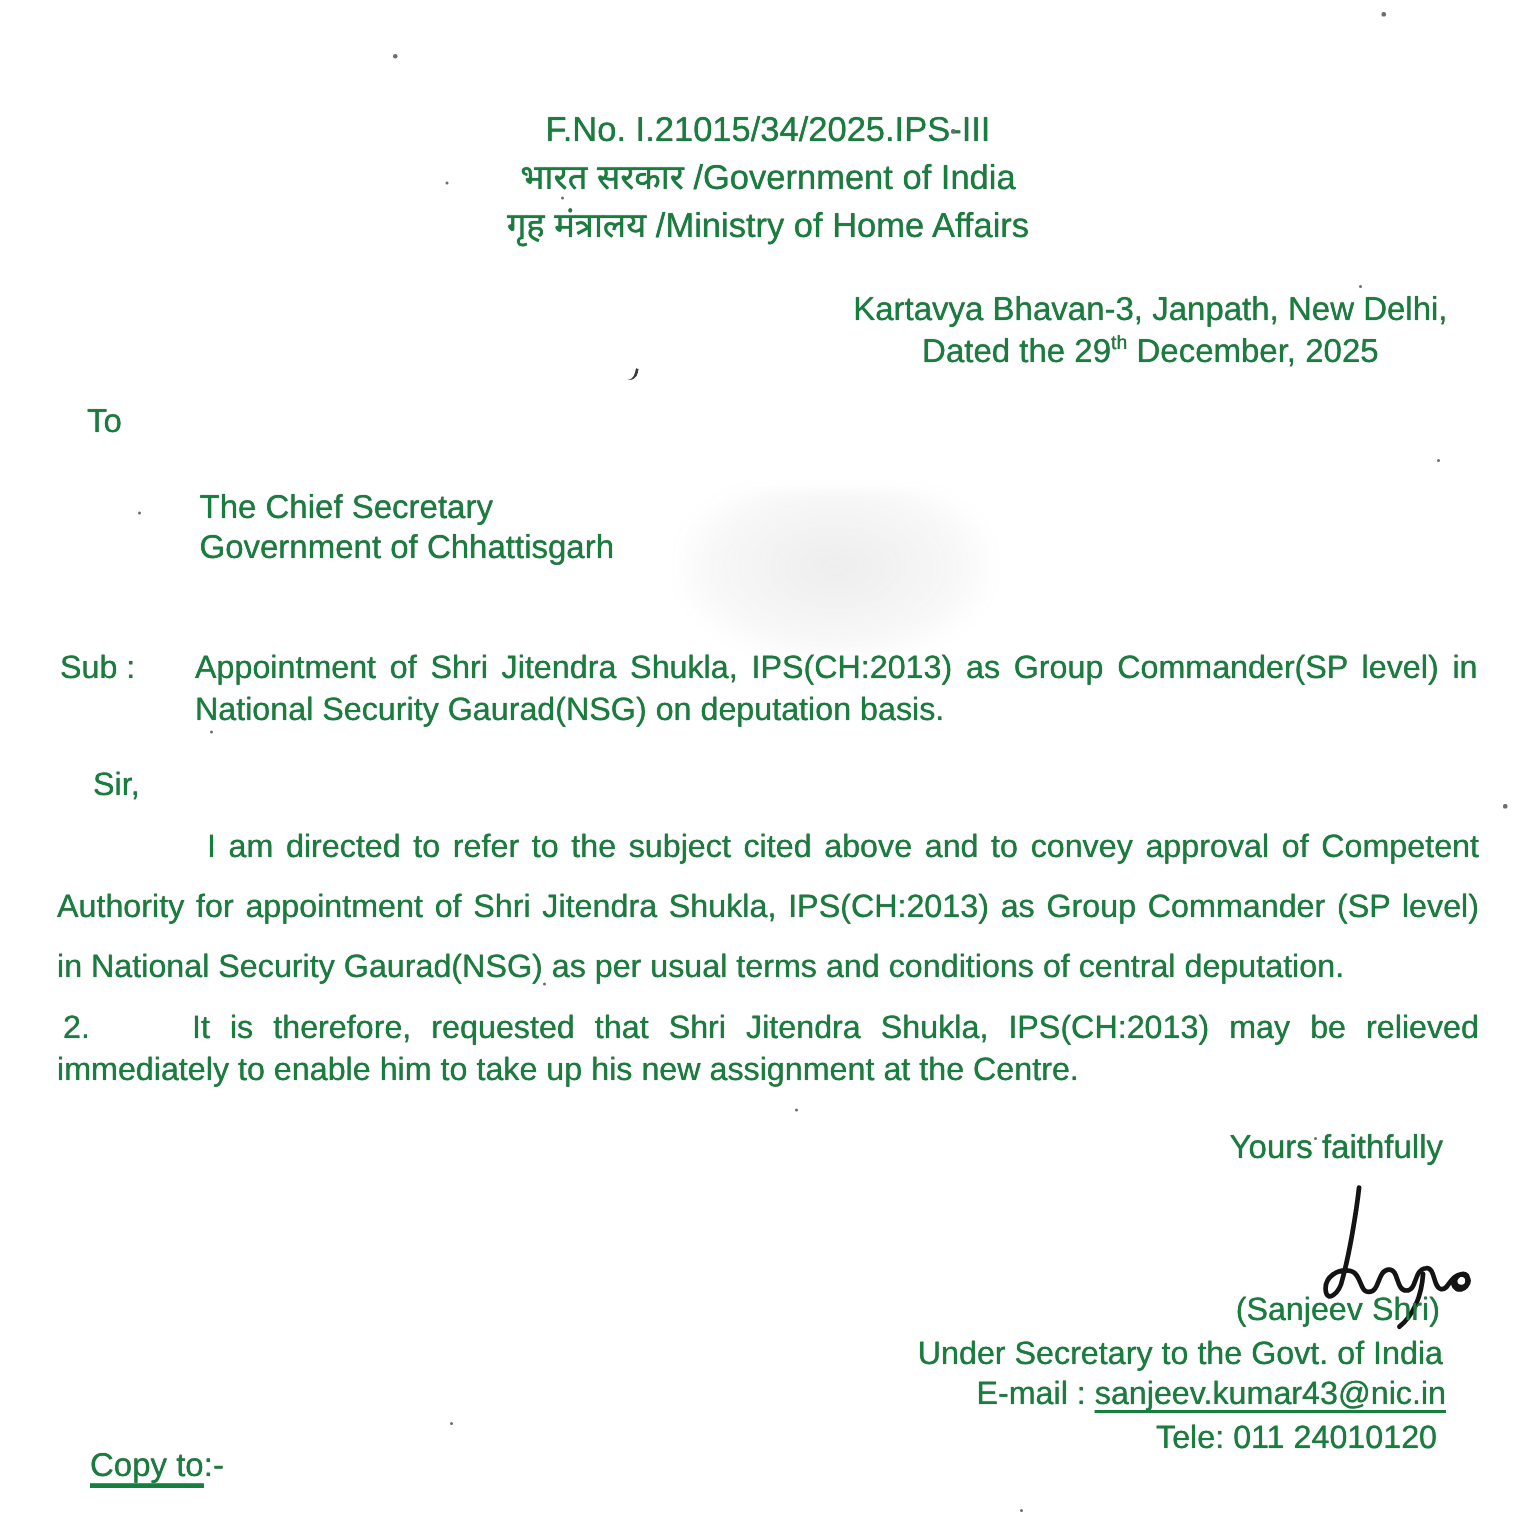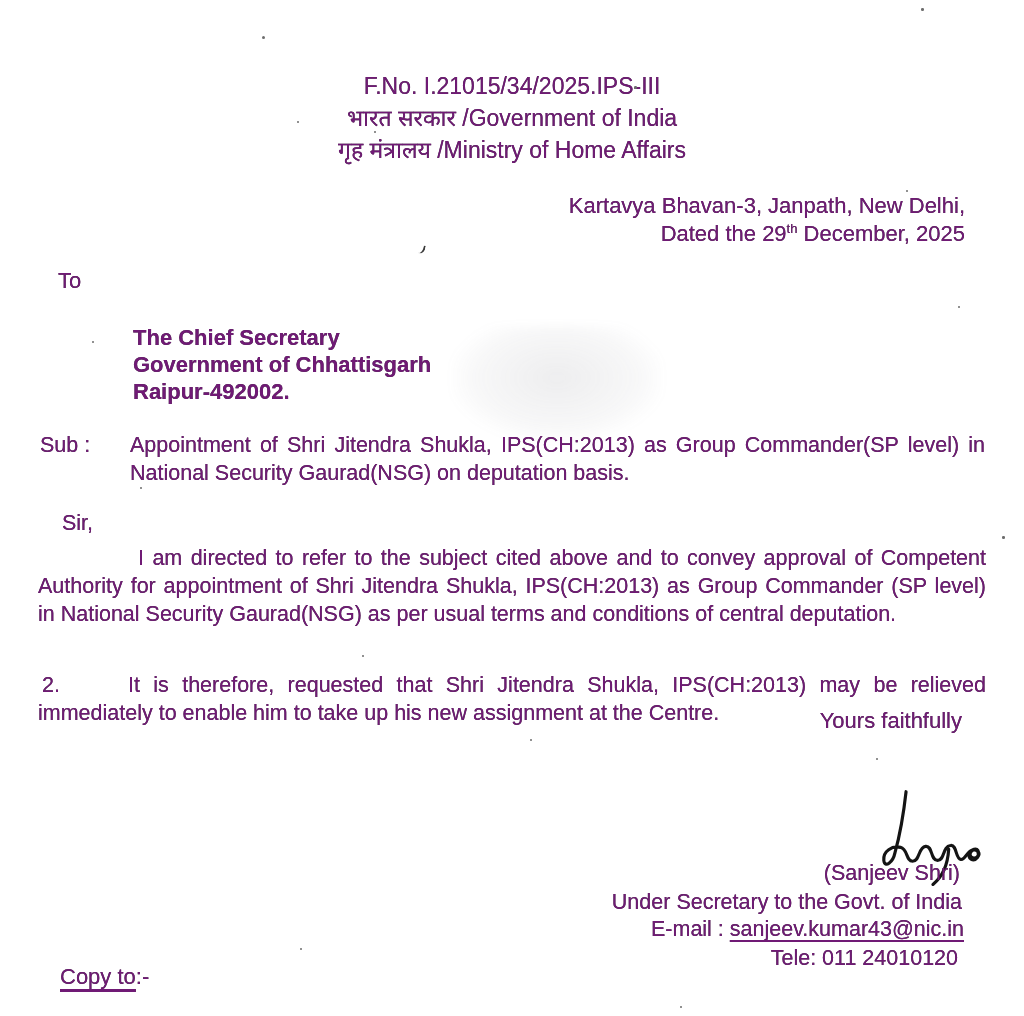--- a/index.html
+++ b/index.html
@@ -1,43 +1,43 @@
 <!DOCTYPE html>
 <html><head>
 <meta charset="utf-8">
 <style>
   html,body{margin:0;padding:0;background:#e8e8e8;}
   .page{
     position:relative;
     width:1024px;height:1016px;
     background:#ffffff;
     font-family:"Liberation Sans","DejaVu Sans",sans-serif;
-    color:#701a75;
+    color:#15803d;
     overflow:hidden;
     text-shadow:0 0 .6px rgba(25,25,25,.85);
   }
   
   .header{position:absolute;top:70px;left:12px;width:1000px;text-align:center;font-size:23px;line-height:32px;}
   
-  .place-date{position:absolute;top:192px;right:59px;text-align:right;font-size:22px;line-height:28px;}
+  .place-date{position:absolute;top:192px;right:59px;text-align:center;font-size:22px;line-height:28px;}
   .place-date sup{font-size:13px;line-height:0;}
   
   .to-label{position:absolute;left:58px;top:268px;font-size:22px;text-align:right;}
-  .recipient{position:absolute;left:133px;top:324px;font-size:22px;line-height:27px;font-weight:bold;}
+  .recipient{position:absolute;left:133px;top:324px;font-size:22px;line-height:27px;}
   
   .subject{position:absolute;left:40px;top:431px;width:945px;font-size:21.5px;line-height:28px;}
   .subject-label{position:absolute;left:0;top:0;text-align:center;}
   .subject-text{margin-left:90px;text-align:justify;}
   
   .salutation{position:absolute;left:62px;top:511px;font-size:21.5px;}
-  .para1{position:absolute;left:38px;top:544px;width:948px;font-size:21.5px;line-height:28px;text-align:justify;text-indent:100px;margin:0;}
+  .para1{position:absolute;left:38px;top:544px;width:948px;font-size:21.5px;line-height:40px;text-align:justify;text-indent:100px;margin:0;}
   .para2{position:absolute;left:38px;top:671px;width:948px;font-size:21.5px;line-height:28px;text-align:justify;text-indent:90px;margin:0;}
   .para2-num{position:absolute;left:4px;top:0;text-indent:0;}
   
-  .closing{position:absolute;right:62px;top:708px;font-size:22px;}
+  .closing{position:absolute;right:62px;top:752px;font-size:22px;}
   .signature{position:absolute;left:852px;top:788px;}
   .sig-name{position:absolute;right:64px;top:861px;font-size:21.5px;}
   .sig-designation{position:absolute;right:62px;top:890px;font-size:21.5px;}
   .sig-email{position:absolute;right:60px;top:917px;font-size:21.5px;}
   .sig-email .email-addr{text-decoration:underline;text-decoration-thickness:2px;text-underline-offset:4px;}
   .sig-email .email-label{margin-right:6px;}
   .sig-tele{position:absolute;right:66px;top:946px;font-size:21.5px;}
   
   .copy-to{position:absolute;left:60px;top:964px;font-size:22px;}
   .copy-to .underlined{text-decoration:underline;text-decoration-thickness:2.5px;text-underline-offset:5px;}
@@ -62,21 +62,20 @@
   <div class="place-date">
     <div>Kartavya Bhavan-3, Janpath, New Delhi,</div>
     <div><span>Dated the 29</span><sup>th</sup><span> December, 2025</span></div>
   </div>
 
   <div class="to-label">To</div>
 
   <div class="recipient">
     <div>The Chief Secretary</div>
     <div>Government of Chhattisgarh</div>
-    <div>Raipur-492002.</div>
   </div>
 
   <div class="subject">
     <span class="subject-label">Sub :</span>
     <div class="subject-text">Appointment of Shri Jitendra Shukla, IPS(CH:2013) as Group Commander(SP level) in National Security Gaurad(NSG) on deputation basis.</div>
   </div>
 
   <div class="salutation">Sir,</div>
 
   <p class="para1">I am directed to refer to the subject cited above and to convey approval of Competent Authority for appointment of Shri Jitendra Shukla, IPS(CH:2013) as Group Commander (SP level) in National Security Gaurad(NSG) as per usual terms and conditions of central deputation.</p>

